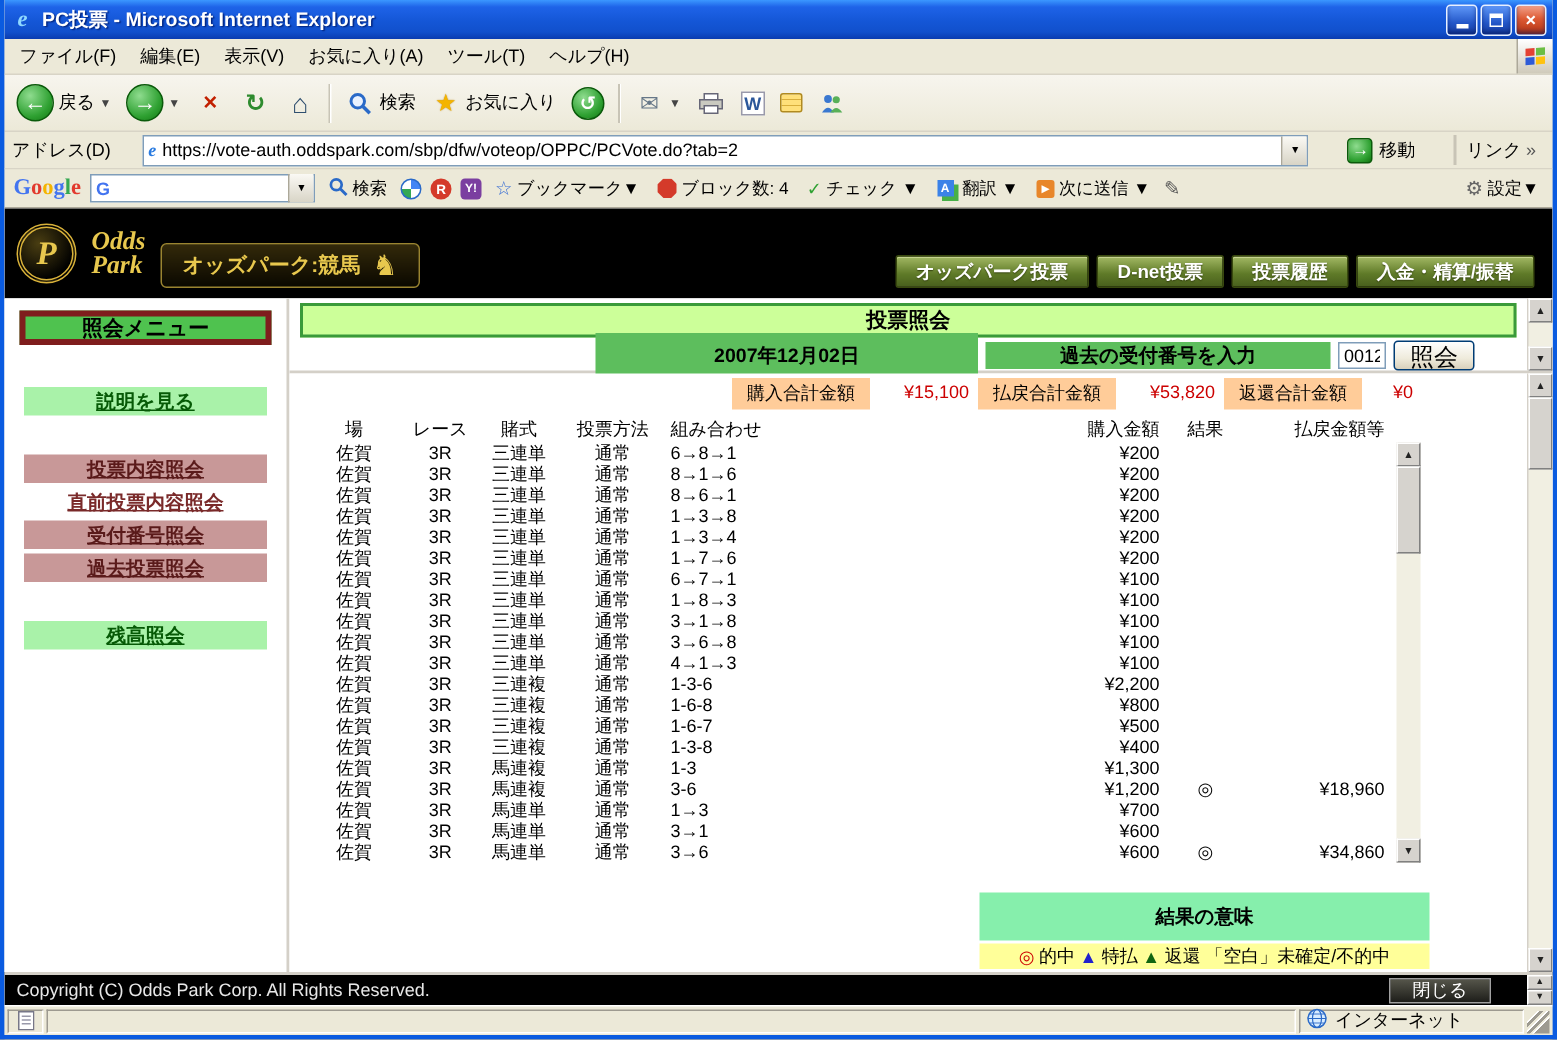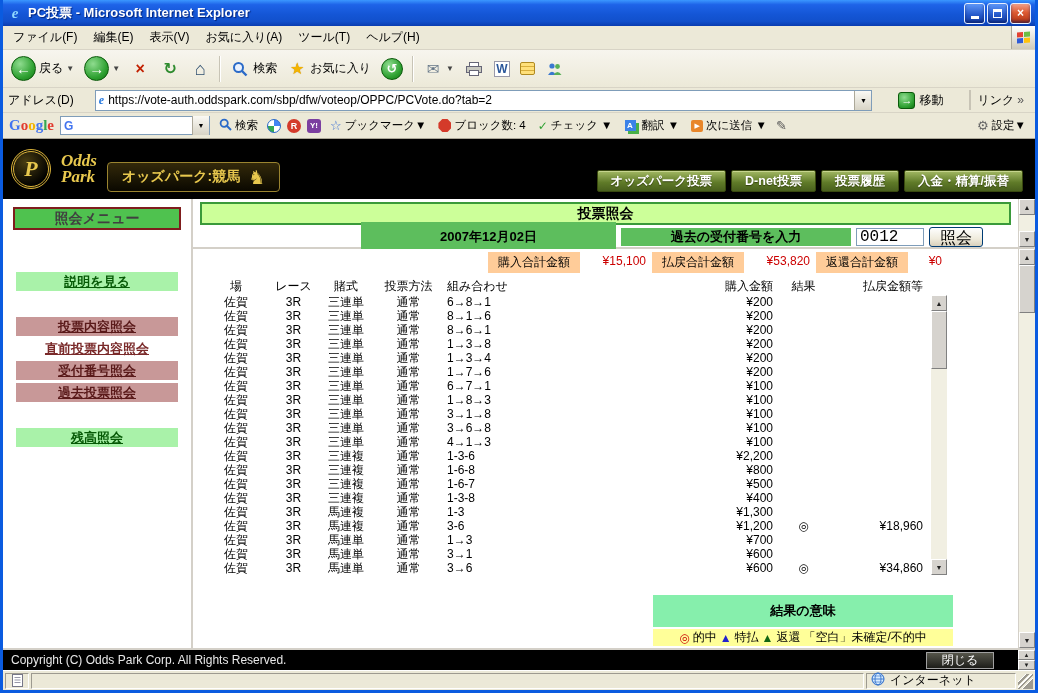--- a/index.html
+++ b/index.html
@@ -118,42 +118,42 @@
   .site-nav { margin-left:auto; align-self:flex-end; margin-bottom:7px; display:flex; gap:5px; padding-right:4px; }
   .nav-btn { height:22px; padding:0 13px; display:flex; align-items:center; justify-content:center;
     font-size:12.5px; font-weight:bold; color:#fff; border:1px solid #39490F; border-radius:2px;
     background:linear-gradient(#A3B964,#5F7A28 58%,#49601D);
     box-shadow:inset 0 1px 0 #C6D48E; text-shadow:0 1px 1px #33400E; white-space:nowrap; }
 
   .middle { flex:1; display:flex; min-height:0; background:#fff; }
 
   
   .sidebar { width:190px; flex:0 0 190px; background:#fff; border-right:2px solid #D4D0C8; padding-top:8px; }
-  .sidebar-title { margin:0 10px; height:23px; background:#4FC24F; border:2px solid #7f1d1d;
-    display:flex; align-items:center; justify-content:center; font-size:14px; font-weight:bold; color:#404040; }
+  .sidebar-title { margin:0 10px; height:23px; background:#4FC24F; border:4px solid #7f1d1d;
+    display:flex; align-items:center; justify-content:center; font-size:14px; font-weight:bold; color:#000000; }
   .side-item { margin:3px 13px; height:19px; display:flex; align-items:center; justify-content:center;
     font-size:13px; font-weight:bold; text-decoration:underline; cursor:pointer; white-space:nowrap; }
   .side-item.green { background:#A9F2A9; color:#065A06; }
   .side-item.pink { background:#C89898; color:#5A1A1A; }
   .side-item.plain { background:transparent; color:#7A2A2A; margin-left:4px; margin-right:4px; }
-  .side-item.gap-lg { margin-top:42px;text-align:center; }
+  .side-item.gap-lg { margin-top:28px;text-align:center; }
   .side-item.gap-md { margin-top:26px;text-decoration:underline; }
 
   
   .right-col { flex:1; display:flex; flex-direction:column; min-width:0; }
   .title-frame { height:50px; flex:0 0 50px; display:flex; border-bottom:2px solid #D4D0C8; background:#fff; }
   .tf-content { flex:1; min-width:0; }
   .page-title { margin:3px 7px 2px 7px; height:23px; background:#CCFF99; border:2px solid #3A9A3A;
     display:flex; align-items:center; justify-content:center; font-size:14px; font-weight:bold; }
   .date-row { display:flex; align-items:center; justify-content:flex-end; gap:5px; margin-right:35px; height:20px; }
   .date-bar { width:255px; height:30px; background:#5DBE5D; display:flex; align-items:center; justify-content:center;
     font-size:13px; font-weight:bold; }
   .receipt-label { width:230px; height:18px; background:#5DBE5D; display:flex; align-items:center; justify-content:center;
     font-size:13px; font-weight:bold; }
-  .receipt-input { width:68px; height:18px; border:1px solid #7F9DB9; font-size:16px; padding:0 3px; font-family:Liberation Mono, monospace; }
+  .receipt-input { width:32px; height:18px; border:1px solid #7F9DB9; font-size:12px; padding:0 3px; font-family:Liberation Sans, sans-serif; }
   .inquiry-btn { height:20px; padding:0 10px; font-size:16px; font-family:inherit;
     background:linear-gradient(#FEFEFE,#EFEBDC 60%,#D8D0BC); border:1px solid #003C74; border-radius:3px; }
 
   
   .sb-btn { height:16px; width:100%; background:#D6D3CE; border:1px solid; border-color:#FFFFFF #808080 #808080 #FFFFFF;
     font-size:7px; color:#222; display:flex; align-items:center; justify-content:center; }
   .sb-btn.tiny { height:11px; font-size:6px; }
   .mini-scroll { width:17px; flex:0 0 17px; display:flex; flex-direction:column; justify-content:space-between;
     background:#F1EFE2; border-left:1px solid #D4D0C8; }
   .frame-scroll { width:17px; flex:0 0 17px; display:flex; flex-direction:column; background:#F1EFE2; border-left:1px solid #D4D0C8; }

